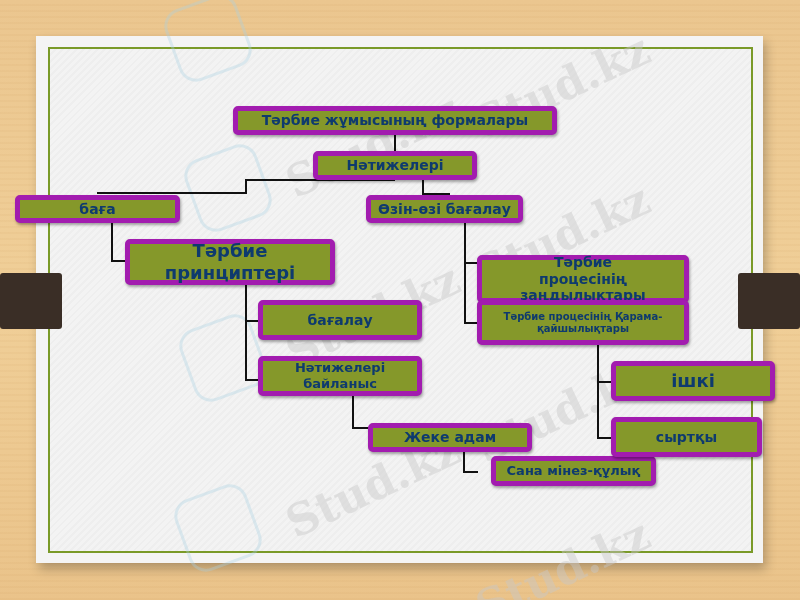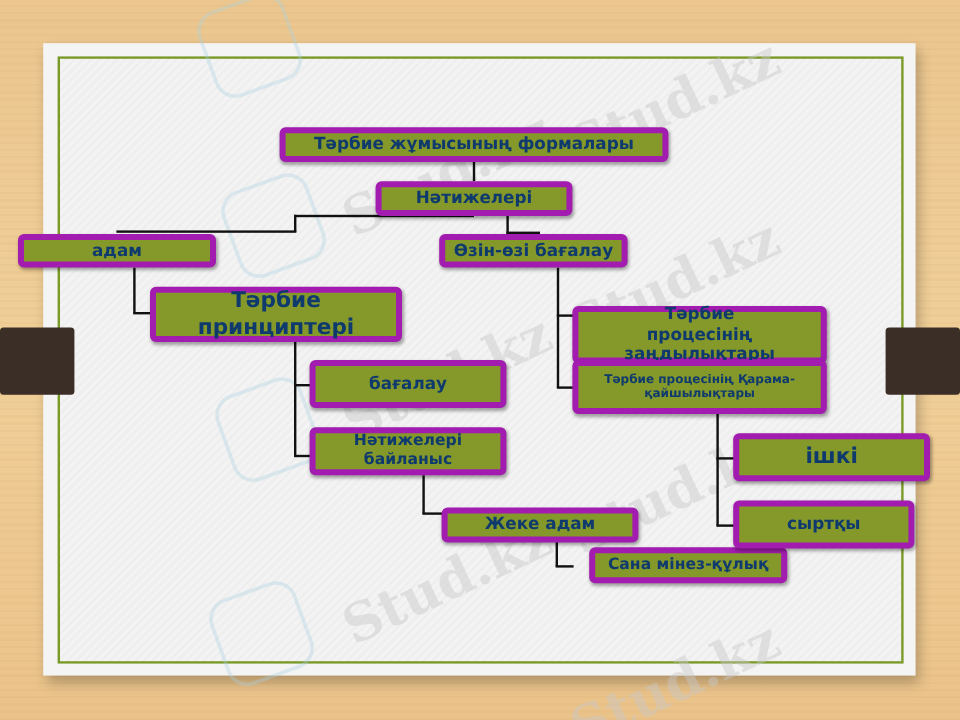--- a/index.html
+++ b/index.html
@@ -97,21 +97,21 @@
 <div class="line v" style="left:464px;top:223px;height:100px;"></div>
 <div class="line h" style="left:464px;top:262px;width:14px;"></div>
 <div class="line h" style="left:464px;top:322px;width:14px;"></div>
 
 <div class="line v" style="left:597px;top:345px;height:93px;"></div>
 <div class="line h" style="left:597px;top:381px;width:15px;"></div>
 <div class="line h" style="left:597px;top:437px;width:15px;"></div>
 
 <div class="box" style="left:233px;top:106px;width:324px;height:29px;font-size:14px;">Тәрбие жұмысының формалары</div>
 <div class="box" style="left:313px;top:151px;width:164px;height:29px;font-size:14px;">Нәтижелері</div>
-<div class="box" style="left:15px;top:195px;width:165px;height:28px;font-size:14px;">адам</div>
+<div class="box" style="left:15px;top:195px;width:165px;height:28px;font-size:14px;">баға</div>
 <div class="box" style="left:366px;top:195px;width:157px;height:28px;font-size:14px;">Өзін-өзі бағалау</div>
 <div class="box" style="left:125px;top:239px;width:210px;height:46px;font-size:18px;">Тәрбие принциптері</div>
 <div class="box" style="left:258px;top:300px;width:164px;height:40px;font-size:14px;">бағалау</div>
 <div class="box" style="left:258px;top:356px;width:164px;height:40px;font-size:13px;padding:0 10px;">Нәтижелері байланыс</div>
 <div class="box" style="left:368px;top:423px;width:164px;height:29px;font-size:14px;">Жеке адам</div>
 <div class="box" style="left:491px;top:456px;width:165px;height:30px;font-size:13px;">Сана мінез-құлық</div>
 <div class="box" style="left:477px;top:239px;width:212px;height:48px;font-size:14px;padding:0 28px;margin-top:16px;">Тәрбие процесінің заңдылықтары</div>
 <div class="box" style="left:477px;top:300px;width:212px;height:45px;font-size:10px;padding:0 18px;white-space:normal;">Тәрбие процесінің Қарама-қайшылықтары</div>
 <div class="box" style="left:611px;top:361px;width:164px;height:40px;font-size:18px;">ішкі</div>
 <div class="box" style="left:611px;top:417px;width:151px;height:40px;font-size:14px;">сыртқы</div>

